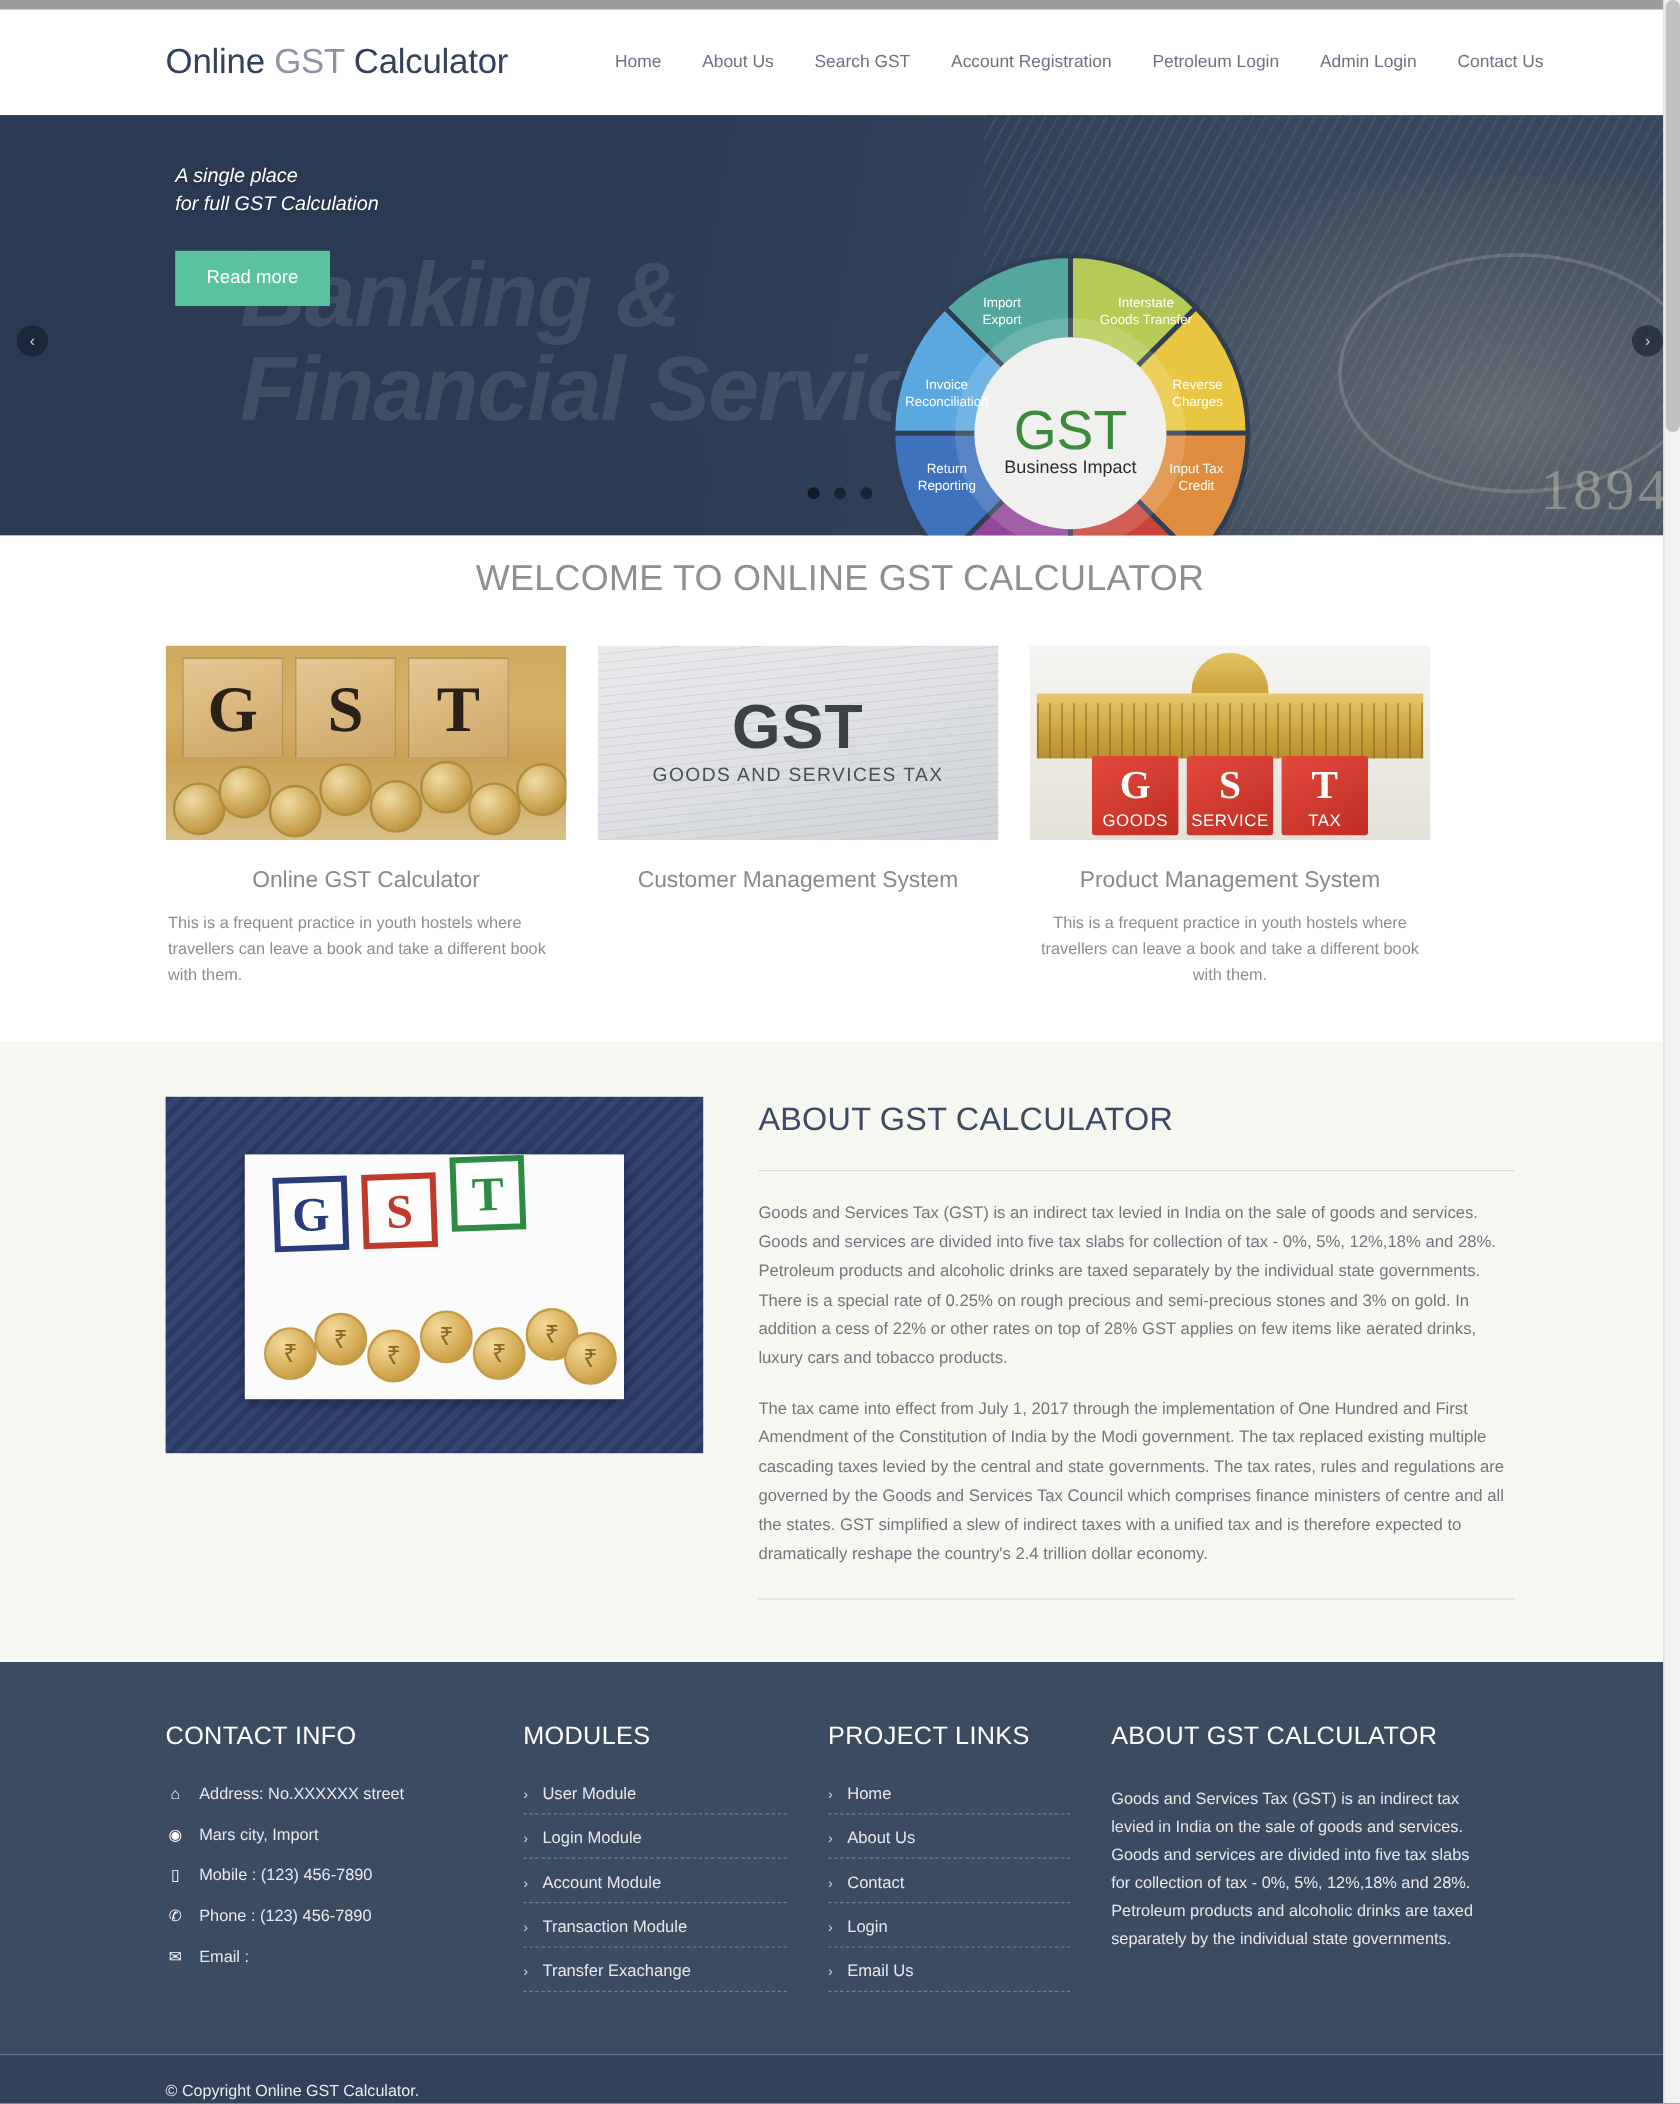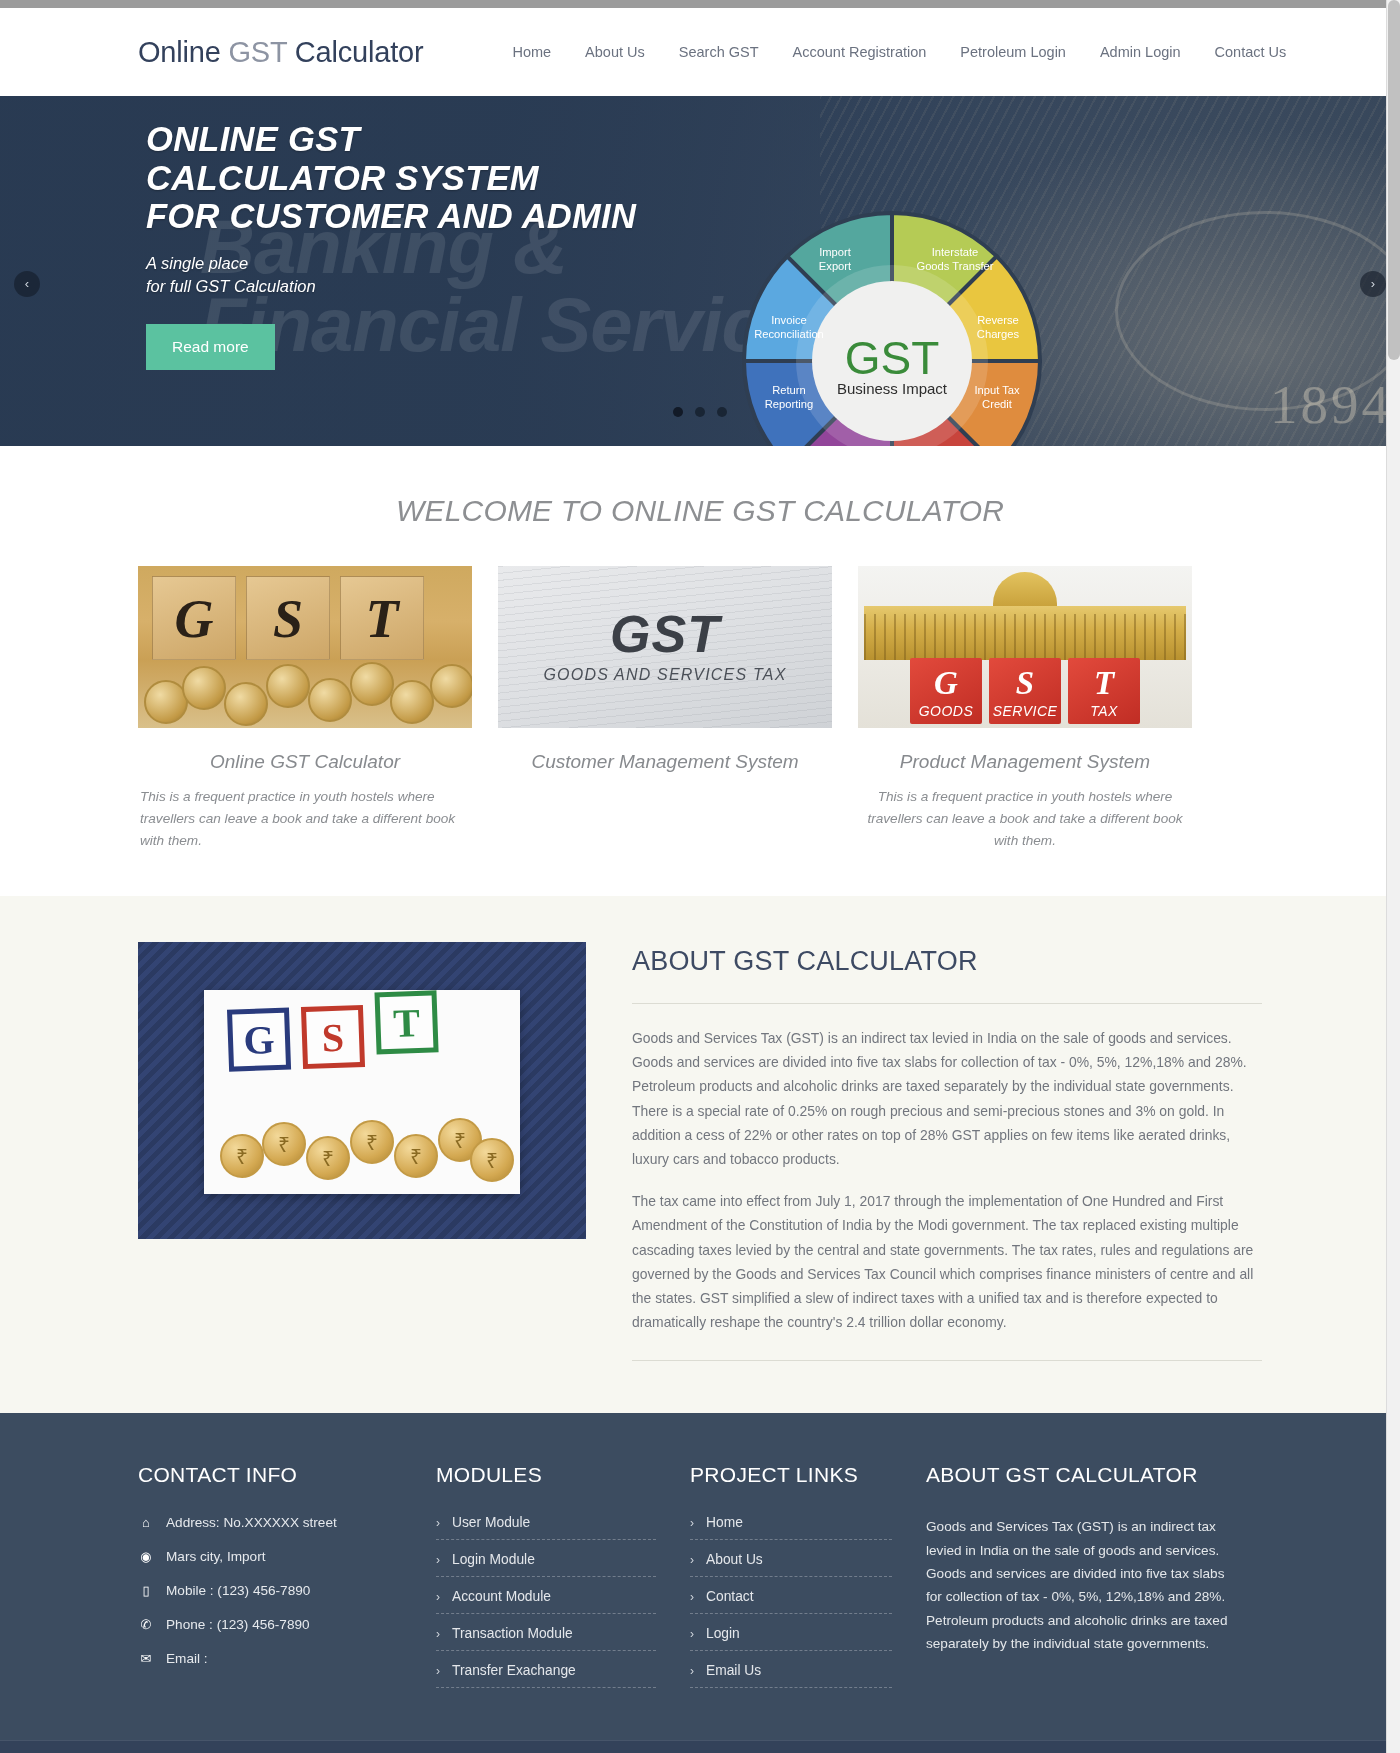--- a/index.html
+++ b/index.html
@@ -80,21 +80,21 @@
     width: 620px; height: 350px;
     background:
       repeating-linear-gradient(118deg, rgba(180,170,150,0.10) 0px, rgba(180,170,150,0.10) 2px, rgba(0,0,0,0) 2px, rgba(0,0,0,0) 9px),
       radial-gradient(ellipse at 70% 72%, rgba(190,180,160,0.30) 0%, rgba(190,180,160,0.0) 62%);
     pointer-events: none;
   }
   .hero-money .digits {
     position: absolute;
     right: 48px; bottom: 10px;
     font-family: "Liberation Serif", serif;
-    font-size: 55px;
+    font-size: 48px;
     color: rgba(225,215,195,0.40);
     letter-spacing: 3px;
     margin-top: 46px;
   }
   .hero-money .arc {
     position: absolute;
     right: 25px; bottom: 35px;
     width: 300px; height: 200px;
     border: 3px solid rgba(215,205,185,0.22);
     border-radius: 50%;
@@ -187,22 +187,21 @@
   .gst-center-sub {
     fill: #2d2d2d;
     font-family: "Liberation Sans", sans-serif;
     font-size: 15px;
     text-anchor: middle;
   }
 
   
   .welcome {
     background: #ffffff;
-    padding: 48px 0 0 0;
-    font-style: italic;
+    padding: 20px 0 0 0;
   }
   .welcome h2 {
     text-align: center;
     color: #8d8f92;
     font-weight: 400;
     font-size: 30px;
     letter-spacing: 0.2px;
   }
   .cards {
     display: flex;
@@ -539,25 +538,20 @@
 
         <text class="wheel-label" x="62" y="128">Invoice</text>
         <text class="wheel-label" x="62" y="142">Reconciliation</text>
 
         <text class="wheel-label" x="108" y="60">Import</text>
         <text class="wheel-label" x="108" y="74">Export</text>
       </svg>
     </div>
 
     <div class="hero-inner">
-      <h1>
-        <div>ONLINE GST</div>
-        <div>CALCULATOR SYSTEM</div>
-        <div>FOR CUSTOMER AND ADMIN</div>
-      </h1>
       <div class="hero-sub">
         <div>A single place</div>
         <div>for full GST Calculation</div>
       </div>
       <a class="readmore" href="#">Read more</a>
     </div>
 
     <div class="hero-arrow left">‹</div>
     <div class="hero-arrow right">›</div>
     <div class="hero-dots">

